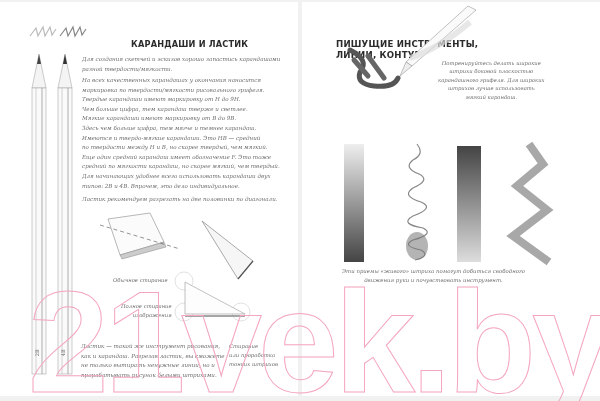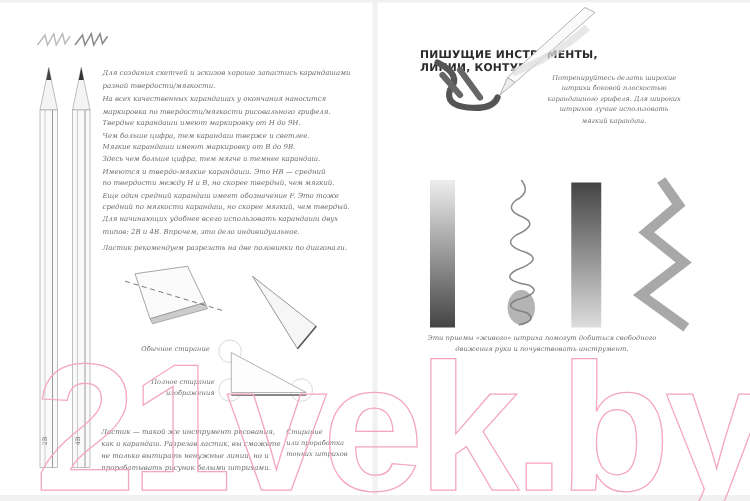--- a/index.html
+++ b/index.html
@@ -33,20 +33,21 @@
   <svg style="left:54px;top:52px" width="22" height="322">
     <polygon points="11,0 4,34 18,34" fill="#f4f4f4" stroke="#aaa" stroke-width="0.6"></polygon>
     <polygon points="11,0 9,10 13,10" fill="#333"></polygon>
     <rect x="4" y="34" width="14" height="286" fill="#fafafa" stroke="#aaa" stroke-width="0.6"></rect>
     <line x1="8" y1="34" x2="8" y2="320" stroke="#bbb" stroke-width="0.6"></line>
     <line x1="14" y1="34" x2="14" y2="320" stroke="#999" stroke-width="0.8"></line>
   </svg>
   <div class="hand" style="left:34px;top:346px;font-size:5px;transform:rotate(-90deg);font-style:normal;">2B</div>
   <div class="hand" style="left:60px;top:346px;font-size:5px;transform:rotate(-90deg);font-style:normal;">4B</div>
 
+  <div class="title" style="left:131px;top:37px;font-size:8.2px;">КАРАНДАШИ И ЛАСТИК</div>
 
   <div class="hand" style="left:82px;top:53px;">
     <p>Для создания скетчей и эскизов хорошо запастись карандашами</p>
     <p>разной твердости/мягкости.</p>
   </div>
 
   <div class="hand" style="left:82px;top:74px;">
     <p>На всех качественных карандашах у окончания наносится</p>
     <p>маркировка по твердости/мягкости рисовального грифеля.</p>
     <p>Твердые карандаши имеют маркировку от H до 9H.</p>

